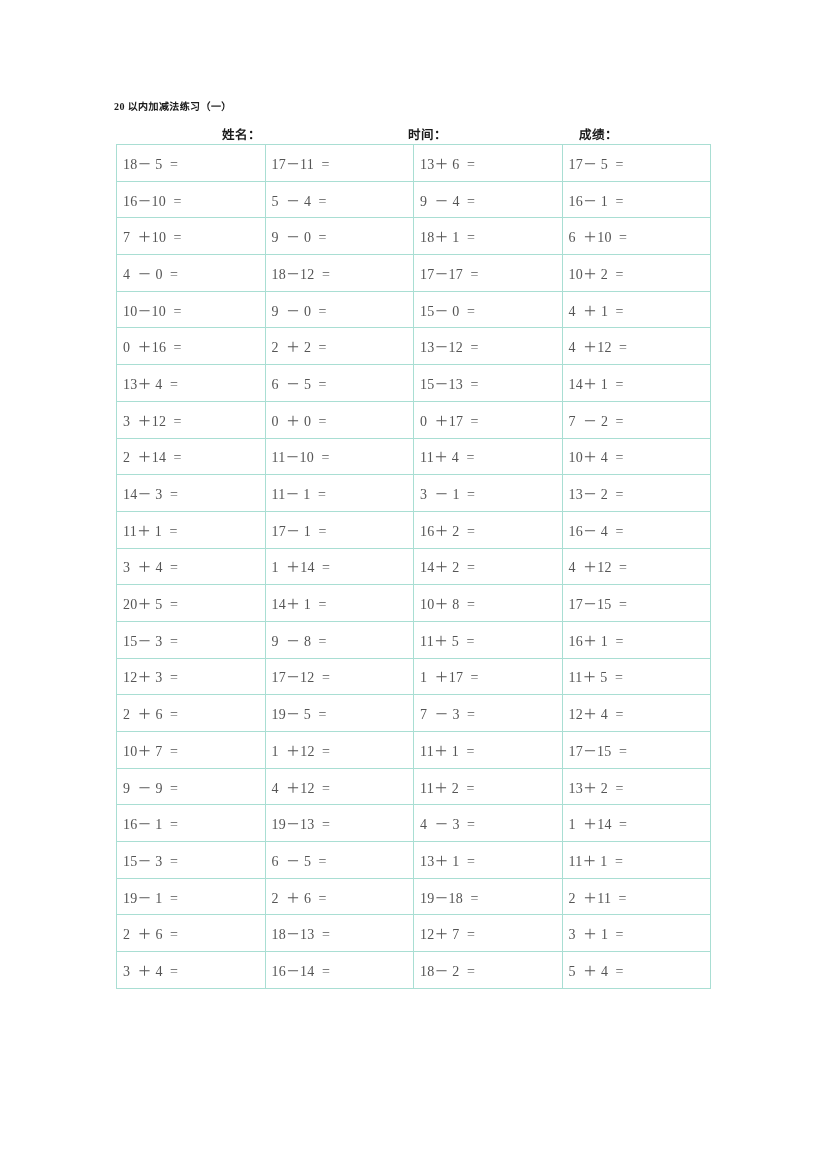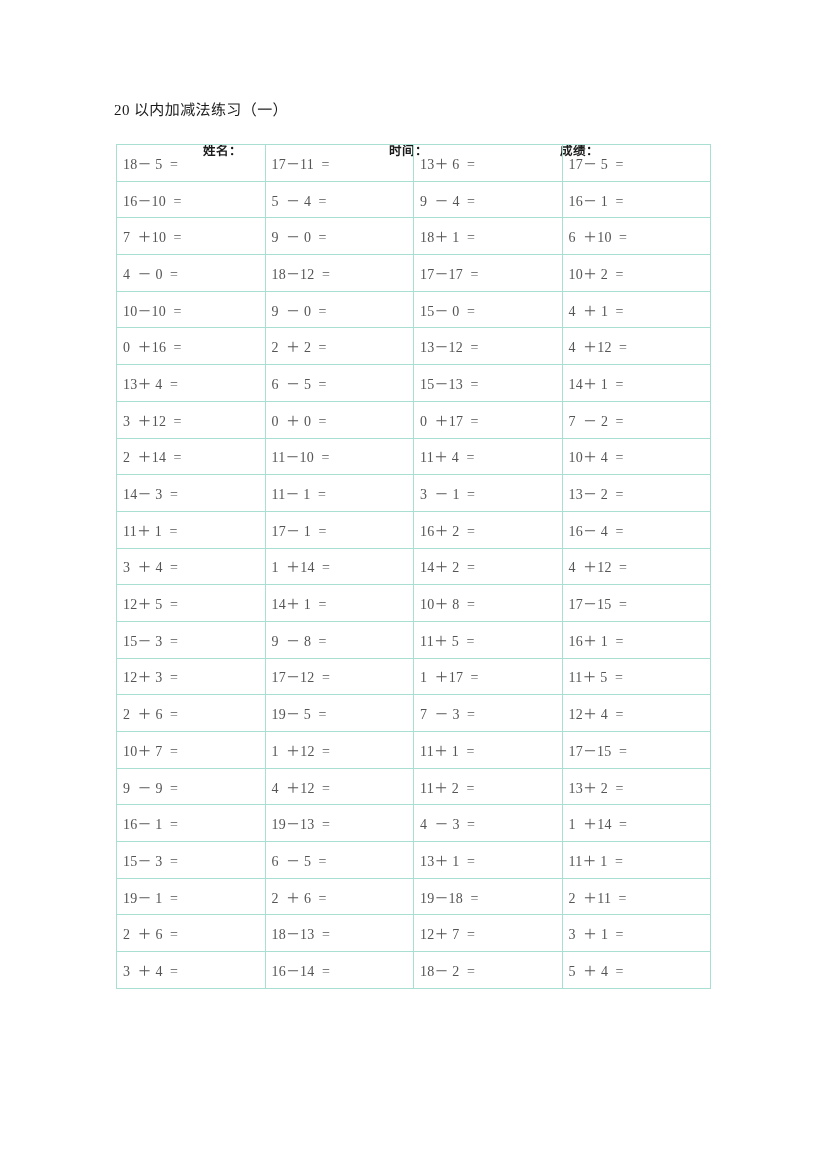--- a/index.html
+++ b/index.html
@@ -22,45 +22,46 @@
     width: 826px;
     height: 1169px;
     background: #ffffff;
   }
 
   
   .worksheet-title {
     position: absolute;
     left: 114px;
     top: 98px;
-    font-size: 15px;
-    font-weight: normal;
+    font-size: 10px;
+    font-weight: bold;
     color: #1a1a1a;
     letter-spacing: 0.4px;
     white-space: nowrap;
     font-family: "Liberation Serif", "DejaVu Serif", serif;
     text-align: center;
   }
 
   
   .meta-row {
     position: absolute;
     left: 114px;
     top: 124px;
     width: 594px;
     height: 18px;
   }
   .meta-field {
     position: absolute;
-    top: 16px;
+    top: 0;
     font-size: 12.5px;
     font-weight: bold;
     color: #1a1a1a;
     white-space: nowrap;
     letter-spacing: 0.5px;
+    margin-left: 19px;
   }
   .meta-name  { left: 89px; }
   .meta-time  { left: 275px; }
   .meta-score { left: 446px; }
 
   
   .problem-table {
     position: absolute;
     left: 116px;
     top: 144px;
@@ -166,21 +167,21 @@
           <td><span class="expr">16＋ 2  =</span></td>
           <td><span class="expr">16－ 4  =</span></td>
         </tr>
         <tr>
           <td><span class="expr">3  ＋ 4  =</span></td>
           <td><span class="expr">1  ＋14  =</span></td>
           <td><span class="expr">14＋ 2  =</span></td>
           <td><span class="expr">4  ＋12  =</span></td>
         </tr>
         <tr>
-          <td><span class="expr">12＋ 5  =</span></td>
+          <td><span class="expr">20＋ 5  =</span></td>
           <td><span class="expr">14＋ 1  =</span></td>
           <td><span class="expr">10＋ 8  =</span></td>
           <td><span class="expr">17－15  =</span></td>
         </tr>
         <tr>
           <td><span class="expr">15－ 3  =</span></td>
           <td><span class="expr">9  － 8  =</span></td>
           <td><span class="expr">11＋ 5  =</span></td>
           <td><span class="expr">16＋ 1  =</span></td>
         </tr>

